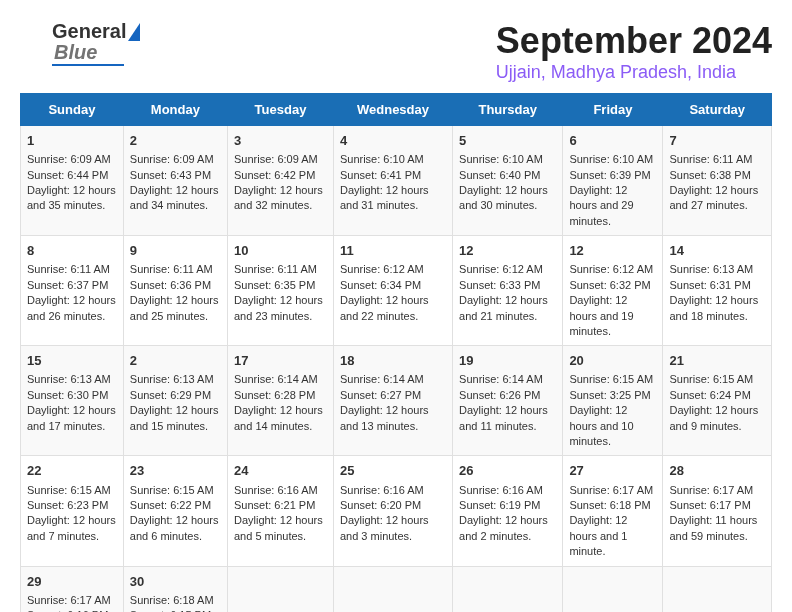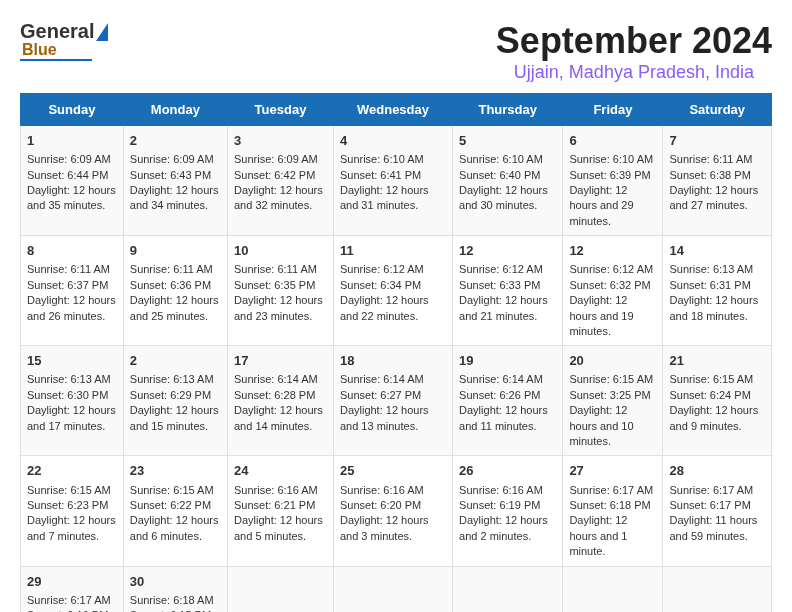--- a/index.html
+++ b/index.html
@@ -13,23 +13,24 @@
     .header {
       display: flex;
       justify-content: space-between;
       align-items: flex-start;
       margin-bottom: 10px;
     }
     .logo {
       display: flex;
       flex-direction: column;
       align-items: flex-start;
+      margin-left: 32px;
     }
     .title-block {
-      text-align: center;
+      text-align: left;
     }
     .title-block h1 {
       font-size: 36px;
       font-weight: bold;
       color: #222;
     }
     .title-block h2 {
       font-size: 18px;
       font-weight: normal;
       color: #8b5cf6;
@@ -100,21 +101,21 @@
 </head>
 <body>
 
 <div class="header">
   <div class="logo">
     <div class="logo-icon">
       <span class="logo-general">General</span>
       <span class="logo-triangle"></span>
     </div>
     <div style="display:flex; align-items:center; margin-top:-6px; margin-left:2px;">
-      <span style="font-size:16px; font-weight:bold; color:#a16207;">Blue</span>
+      <span style="font-size:20px; font-weight:bold; color:#737373;font-style:italic;">Blue</span>
     </div>
     <div class="logo-line"></div>
   </div>
   <div class="title-block">
     <h1>September 2024</h1>
     <h2>Ujjain, Madhya Pradesh, India</h2>
   </div>
 </div>
 
 <table>

